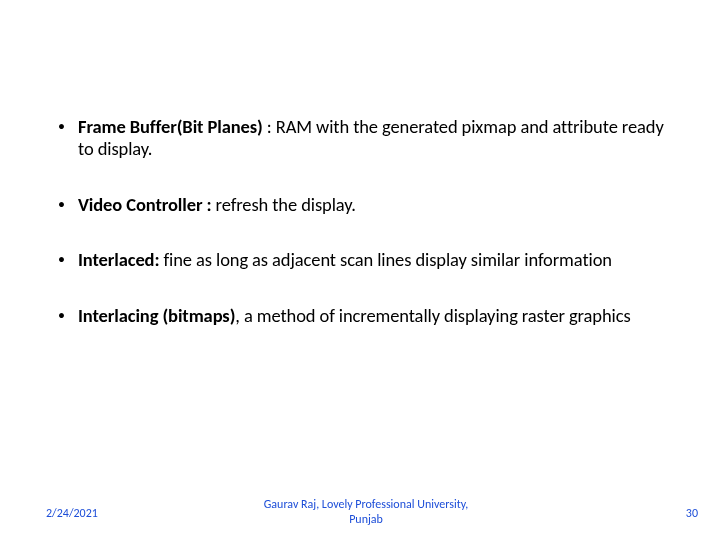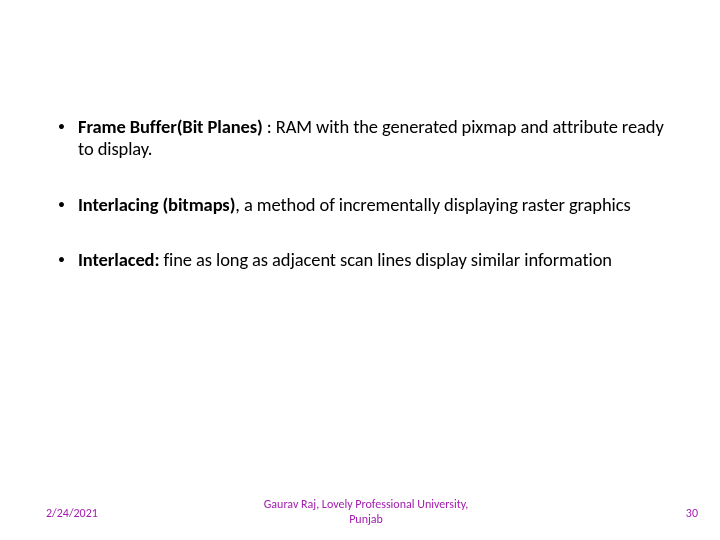--- a/index.html
+++ b/index.html
@@ -42,21 +42,21 @@
     color: #000;
   }
   .bold { font-weight: 700; }
   .footer {
     position: absolute;
     left: 0;
     right: 0;
     bottom: 14px;
     height: 32px;
     font-size: 12px;
-    color: #a21caf;
+    color: #1d4ed8;
   }
   .footer-date {
     position: absolute;
     left: 46px;
     bottom: 6px;
   }
   .footer-center {
     position: absolute;
     left: 0;
     right: 0;
@@ -73,24 +73,27 @@
 </style>
 </head>
 <body>
 
 <div class="content">
   <ul class="bullets">
     <li>
       <span class="bold">Frame Buffer(Bit Planes) </span><span>: RAM with the generated pixmap and attribute ready to display.</span>
     </li>
     <li>
-      <span class="bold">Interlacing (bitmaps)</span><span>, a method of incrementally displaying raster graphics</span>
+      <span class="bold">Video  Controller : </span><span>refresh the display.</span>
     </li>
     <li>
       <span class="bold">Interlaced: </span><span>fine as long as adjacent scan lines display similar information</span>
+    </li>
+    <li>
+      <span class="bold">Interlacing (bitmaps)</span><span>, a method of incrementally displaying raster graphics</span>
     </li>
   </ul>
 </div>
 
 <div class="footer">
   <div class="footer-date">2/24/2021</div>
   <div class="footer-center">
     <span>Gaurav Raj, Lovely Professional University,</span><br>
     <span>Punjab</span>
   </div>

